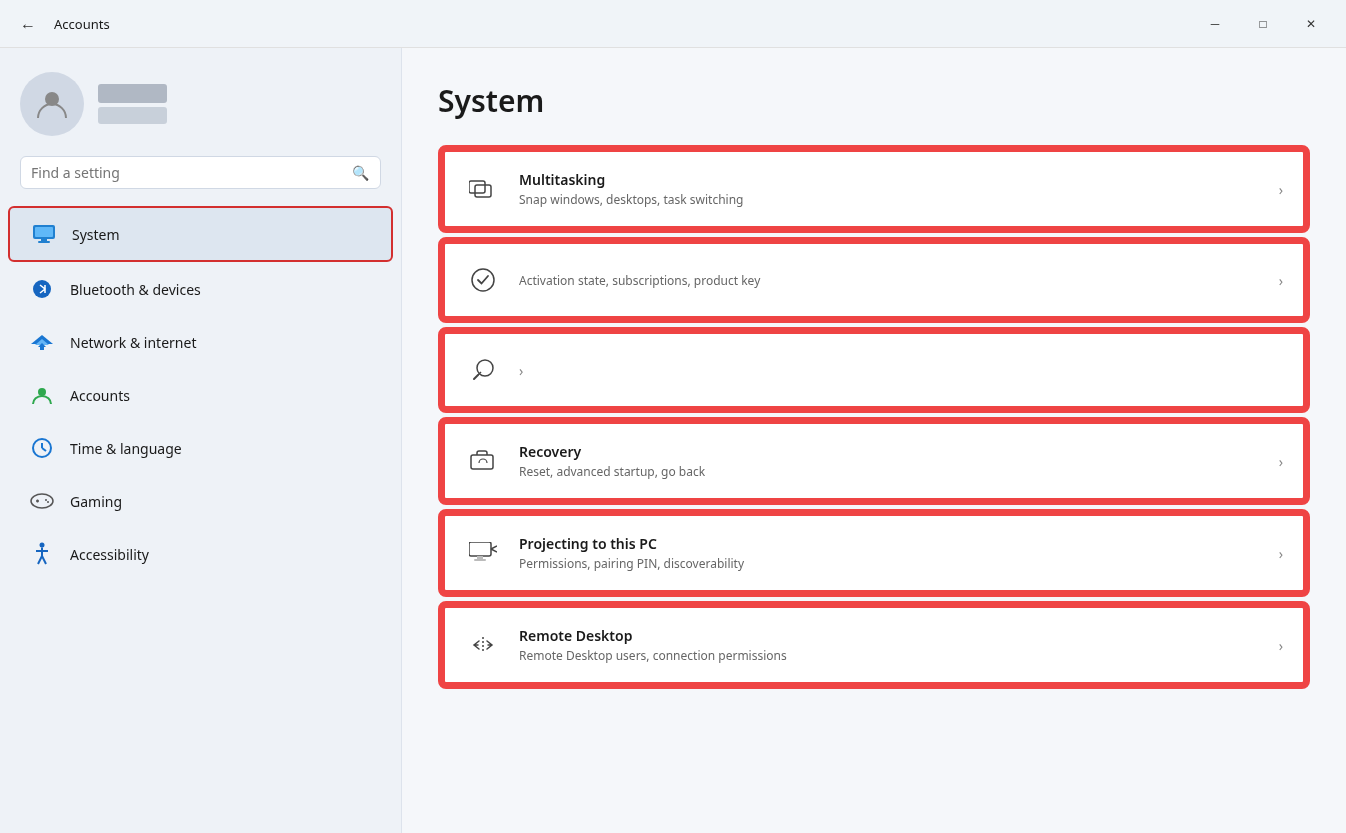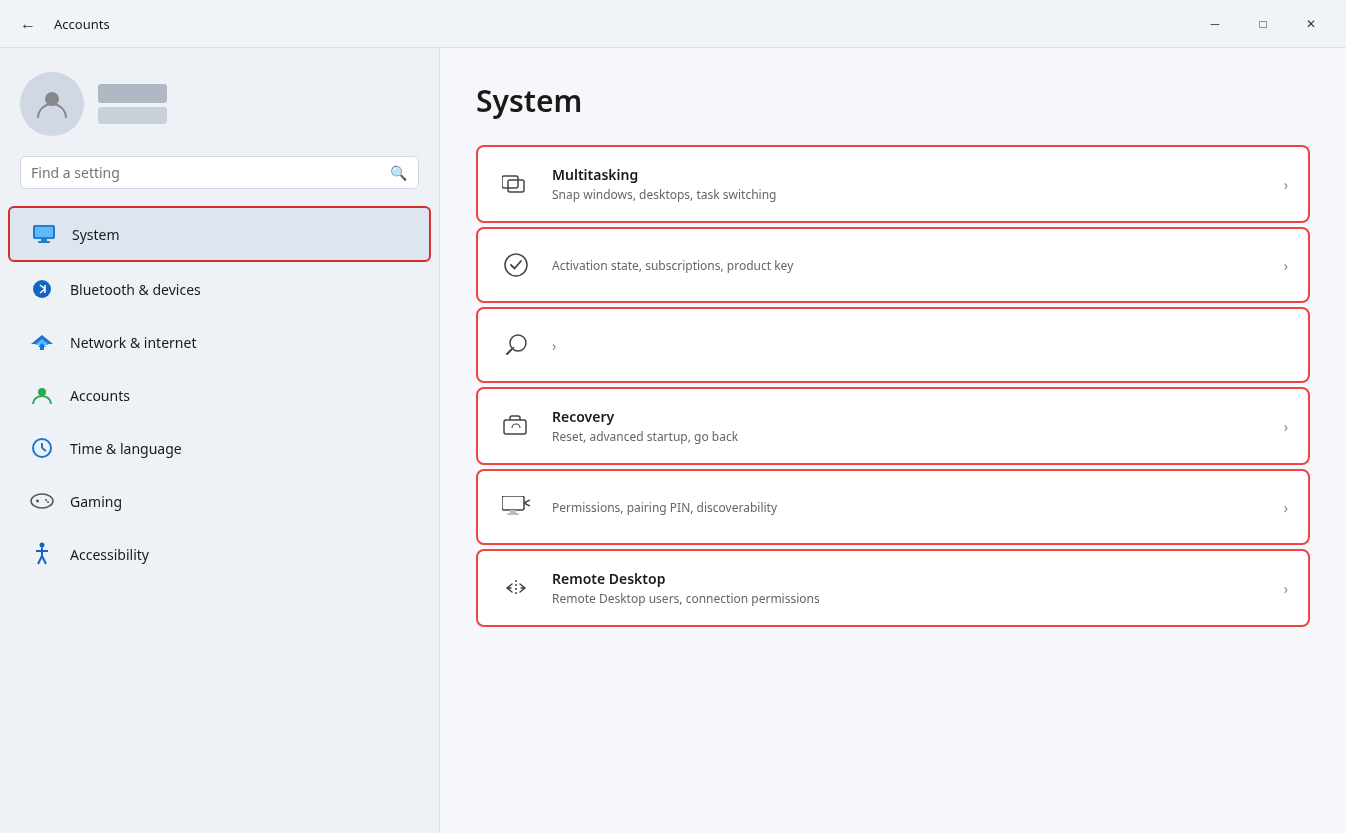--- a/index.html
+++ b/index.html
@@ -51,21 +51,21 @@
 
     
     .app-container {
       display: flex;
       height: calc(833px - 48px);
       background: #f0f4f8;
     }
 
     
     .sidebar {
-      width: 440px;
+      width: 402px;
       background: #eef2f7;
       display: flex;
       flex-direction: column;
       overflow-y: auto;
       padding: 16px 0;
       border-right: 1px solid #dde3ec;
       position: relative;
     }
 
     
@@ -190,21 +190,21 @@
       gap: 4px;
     }
     .settings-card {
       background: white;
       border-radius: 8px;
       padding: 18px 20px;
       display: flex;
       align-items: center;
       gap: 18px;
       cursor: pointer;
-      border: 2px solid #ef4444;
+      border: 7px solid #ef4444;
       transition: background 0.1s;
     }
     .card-icon {
       width: 36px;
       height: 36px;
       display: flex;
       align-items: center;
       justify-content: center;
       font-size: 20px;
       color: #444;
@@ -449,20 +449,21 @@
         <div class="card-icon">
           <svg width="28" height="22" viewBox="0 0 28 22" fill="none">
             <rect x="0" y="0" width="22" height="14" rx="2" stroke="#444" stroke-width="1.5" fill="none"></rect>
             <line x1="22" y1="7" x2="28" y2="4" stroke="#444" stroke-width="1.5"></line>
             <line x1="22" y1="7" x2="28" y2="10" stroke="#444" stroke-width="1.5"></line>
             <rect x="8" y="14" width="6" height="3" fill="#bbb"></rect>
             <rect x="5" y="17" width="12" height="2" rx="1" fill="#bbb"></rect>
           </svg>
         </div>
         <div class="card-text">
+          <div class="card-title">Projecting to this PC</div>
           <div class="card-subtitle">Permissions, pairing PIN, discoverability</div>
         </div>
         <span class="card-chevron">›</span>
       </div>
 
       <div class="settings-card">
         <div class="card-icon">
           <svg width="26" height="24" viewBox="0 0 26 24" fill="none">
             <path d="M4 12h4M9 8l-5 4 5 4" stroke="#444" stroke-width="1.5" stroke-linecap="round" fill="none"></path>
             <path d="M22 12h-4M17 8l5 4-5 4" stroke="#444" stroke-width="1.5" stroke-linecap="round" fill="none"></path>

